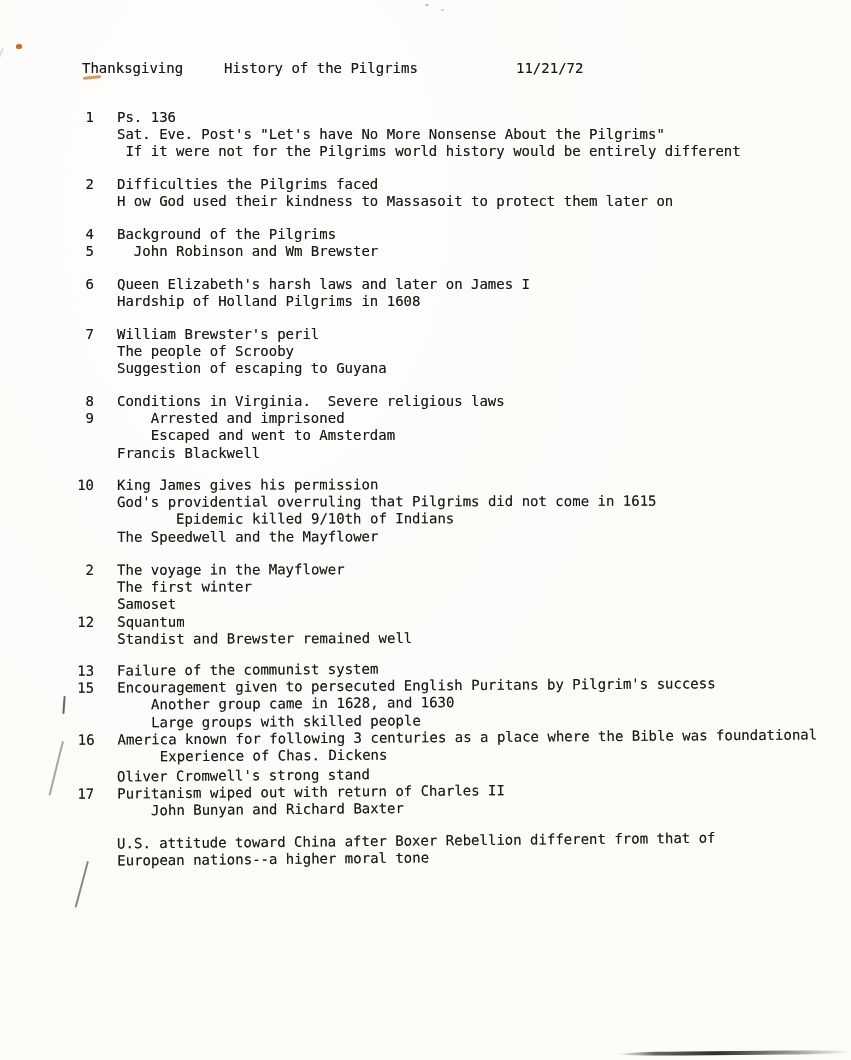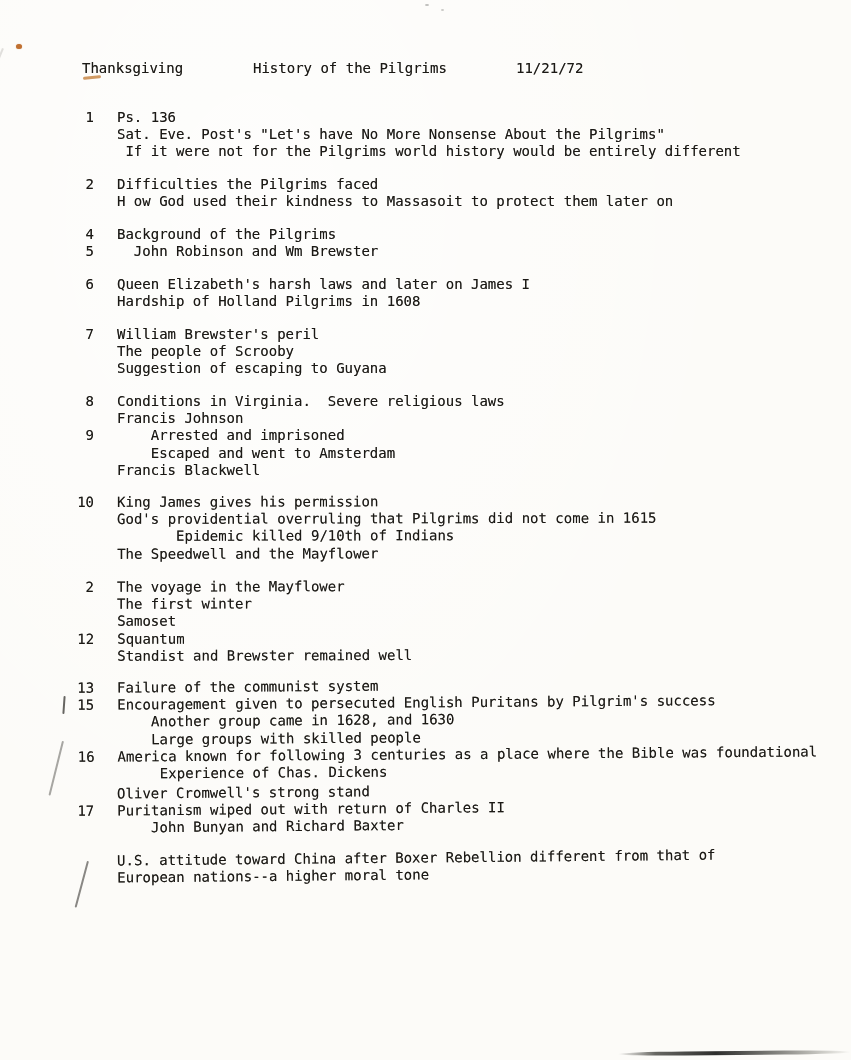--- a/index.html
+++ b/index.html
@@ -10,21 +10,21 @@
   }
   .paper{position:absolute;inset:0;background:
     radial-gradient(ellipse at 30% 20%, rgba(255,255,255,.6), rgba(0,0,0,0) 60%),
     #fcfbf8;}
   .typed{
     font-size:14px;font-weight:400;color:#1b1915;
     text-shadow:0 0 .5px rgba(27,25,21,.55);
   }
   .header{position:absolute;top:60px;left:0;width:100%;height:18px;}
   .header .topic{position:absolute;left:82px;white-space:pre;}
-  .header .title{position:absolute;left:253px;white-space:pre;}
+  .header .title{position:absolute;left:224px;white-space:pre;}
   .header .date{position:absolute;left:516px;white-space:pre;}
 
   .doc-body{position:absolute;left:60px;top:109px;width:791px;}
   .block{margin-bottom:15.5px;transform-origin:left top;}
   .block.gap-small{margin-bottom:15.5px;}
   .block.after-small{margin-top:-13px;}
   .block:nth-child(7){transform:rotate(-0.12deg);}
   .block:nth-child(8){transform:rotate(-0.18deg);}
   .block:nth-child(9){transform:rotate(-0.42deg);}
   .block:nth-child(10){transform:rotate(-0.5deg);}
@@ -126,24 +126,20 @@
           <span class="num"></span>
           <span class="text">Suggestion of escaping to Guyana</span>
         </div>
       </div>
       <div class="block">
         <div class="line">
           <span class="num">8</span>
           <span class="text">Conditions in Virginia.  Severe religious laws</span>
         </div>
         <div class="line">
-          <span class="num"></span>
-          <span class="text">Francis Johnson</span>
-        </div>
-        <div class="line">
           <span class="num">9</span>
           <span class="text" style="padding-left: 4ch;">Arrested and imprisoned</span>
         </div>
         <div class="line">
           <span class="num"></span>
           <span class="text" style="padding-left: 4ch;">Escaped and went to Amsterdam</span>
         </div>
         <div class="line">
           <span class="num"></span>
           <span class="text">Francis Blackwell</span>

